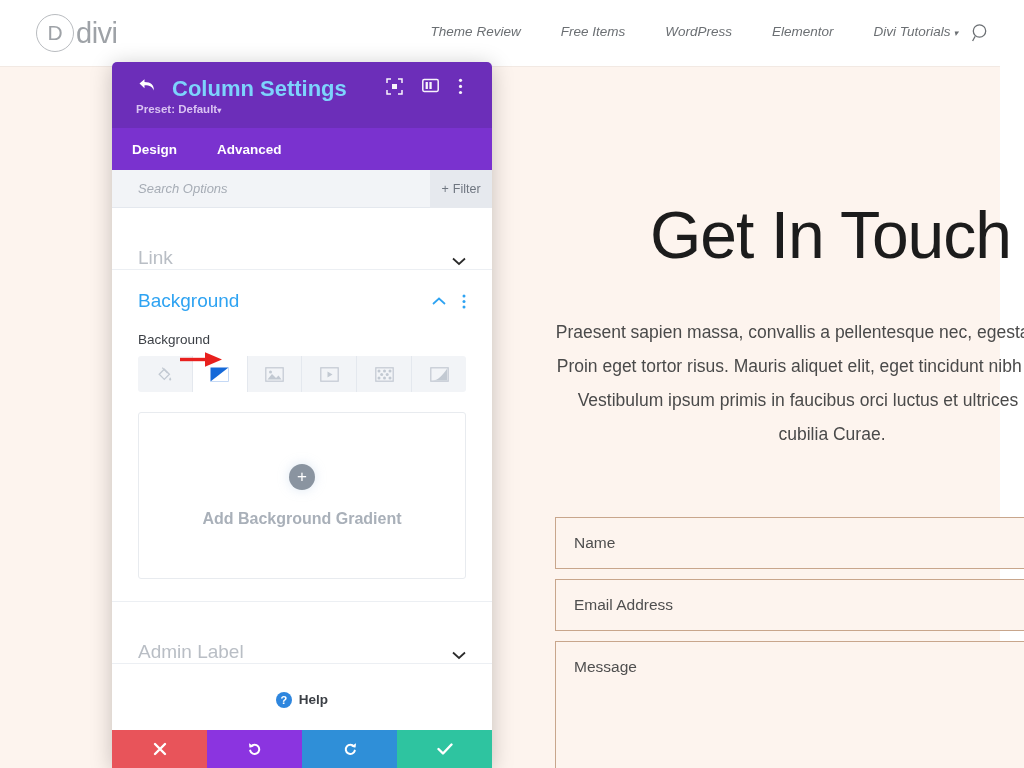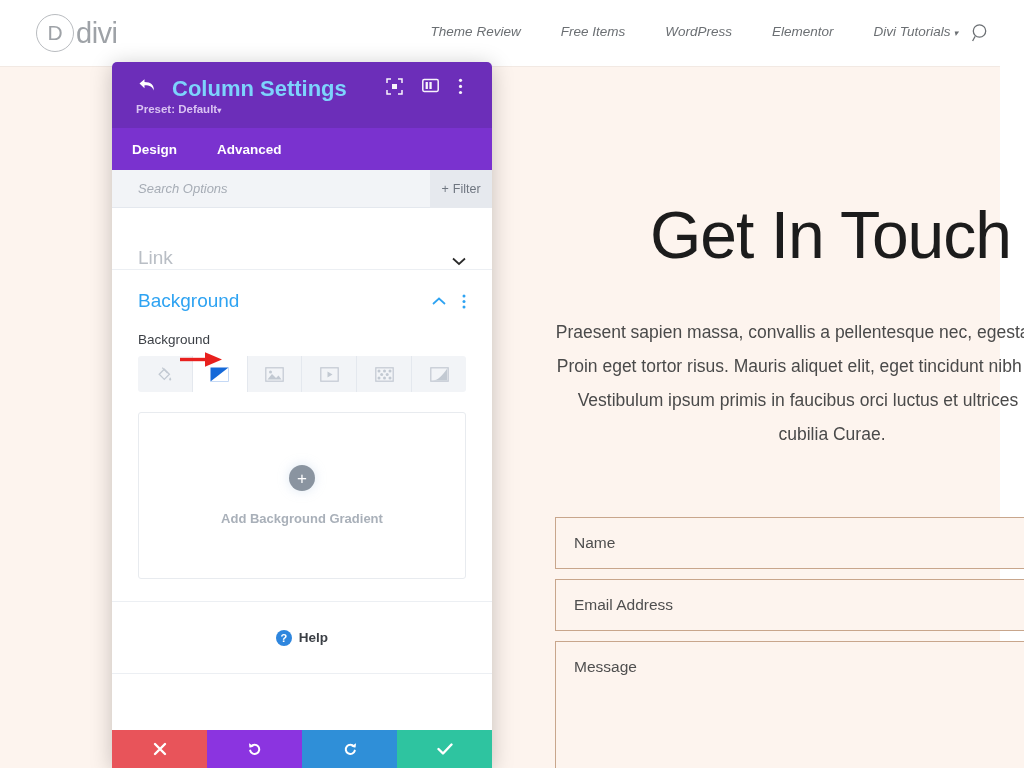--- a/index.html
+++ b/index.html
@@ -172,21 +172,21 @@
     border: 1px solid #e8ebef; border-radius: 3px; background: #fff;
     display: flex; flex-direction: column; align-items: center; justify-content: center;
   }
   .plus-circle {
     width: 26px; height: 26px; border-radius: 50%; background: #8a94a0;
     color: #fff; display: flex; align-items: center; justify-content: center;
     font-size: 17px; line-height: 1; cursor: pointer;
     box-shadow: 0 0 12px rgba(160,190,220,0.35);
   }
   .grad-label {
-    margin-top: 20px; font-size: 13px; color: #a9b0b9; font-weight: bold;
+    margin-top: 20px; font-size: 16px; color: #a9b0b9; font-weight: bold;
     font-family: "Liberation Sans", sans-serif;
   }
 
   .help-row {
     height: 72px; display: flex; align-items: center; justify-content: center;
     gap: 7px; background: #fff; border-bottom: 1px solid #eceff3;
   }
   .help-icon {
     width: 16px; height: 16px; border-radius: 50%; background: #2e86de;
     color: #fff; font-size: 11px; font-weight: bold;
@@ -375,20 +375,28 @@
             </svg>
           </div>
         </div>
 
         <div class="grad-drop">
           <div class="plus-circle">+</div>
           <div class="grad-label">Add Background Gradient</div>
         </div>
       </div>
 
+      <div class="accordion">
+        <span class="acc-title">Admin Label</span>
+        <span class="chev">
+          <svg width="14" height="9" viewBox="0 0 14 9">
+              <path d="M1 1.5 L7 7 L13 1.5" fill="none" stroke="#2a2a2a" stroke-width="1.7"></path>
+            </svg>
+        </span>
+      </div>
 
       <div class="help-row">
         <span class="help-icon">?</span>
         <span class="help-text">Help</span>
       </div>
     </div>
 
     <div class="action-bar">
       <div class="action-btn" style="background:#e8545a">
         <svg width="14" height="14" viewBox="0 0 14 14">

